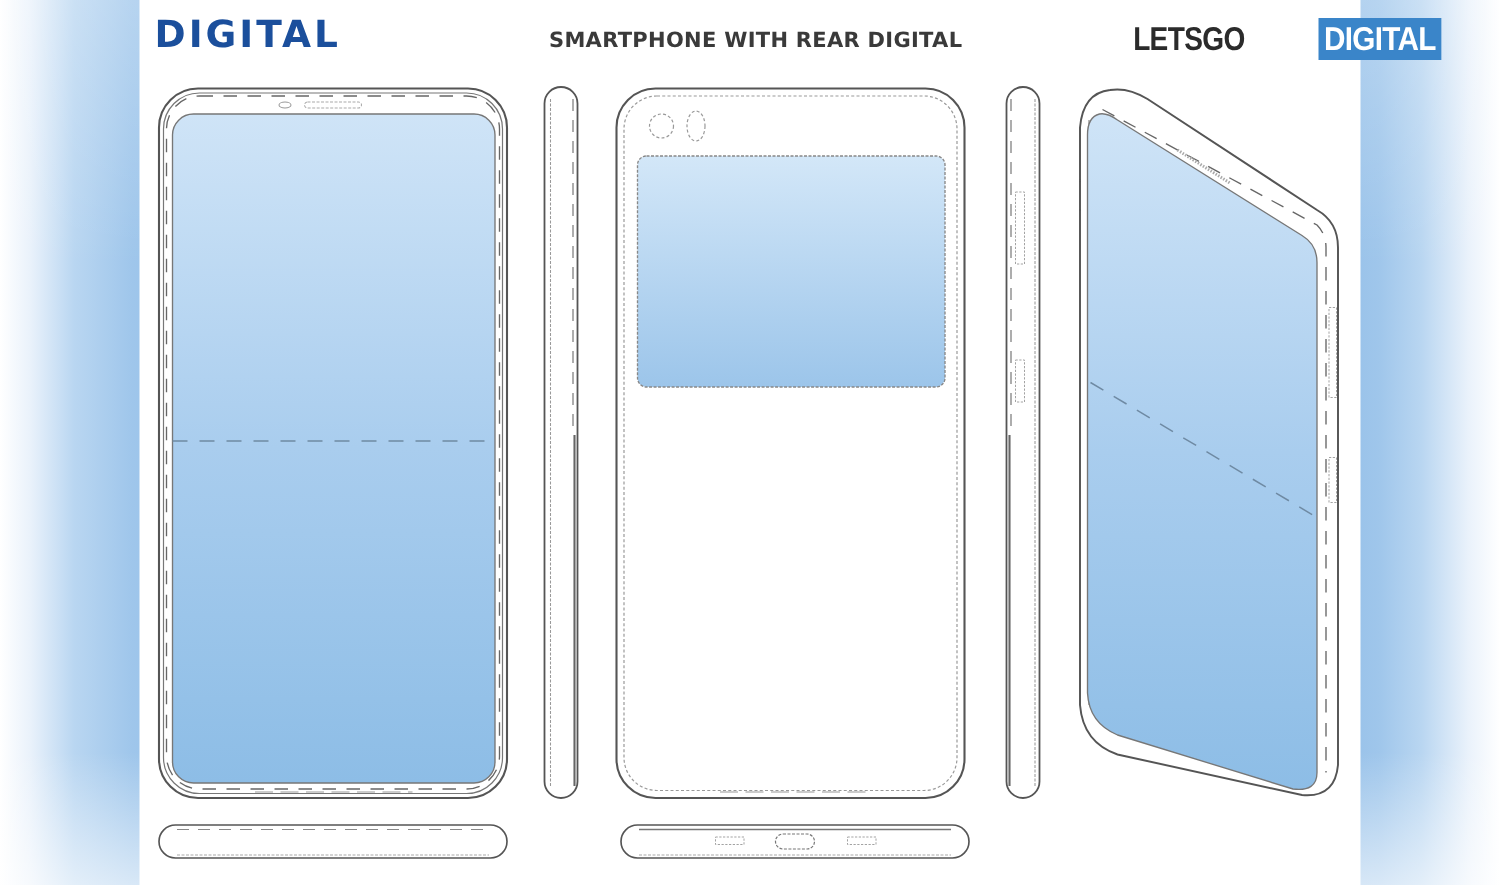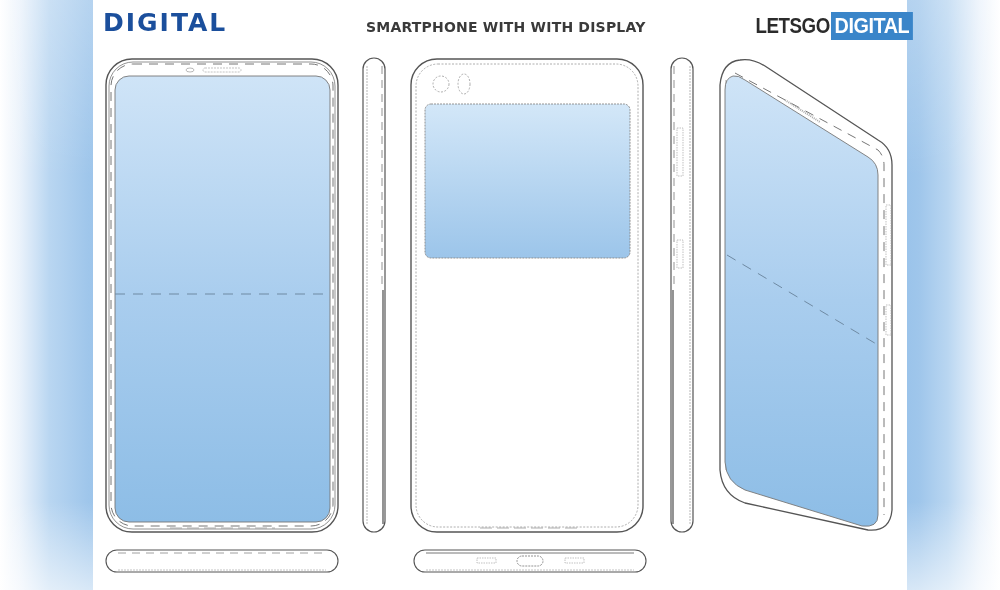--- a/index.html
+++ b/index.html
@@ -35,35 +35,35 @@
     font-family: "DejaVu Sans", sans-serif; font-weight: bold;
     font-size: 25px; letter-spacing: 2px; color: #1b4f9c;
   }
   .page-title {
     position: absolute; left: 366px; top: 19px;
     font-family: "DejaVu Sans", sans-serif; font-weight: bold;
     font-size: 14px; color: #3a3a3a; letter-spacing: 0.2px;
   }
   .brand-lgd {
     position: absolute; left: 742px; top: 12px; display: flex; align-items: stretch;
-    font-family: "Liberation Sans", sans-serif; font-weight: bold; font-size: 22px; letter-spacing: -0.5px;
+    font-family: "Liberation Sans", sans-serif; font-weight: bold; font-size: 22px; letter-spacing: -0.5px; gap: 48px;
   }
   .brand-lgd .lgd-a { color: #2b2b2b; padding-right: 2px; line-height: 28px; transform: scaleX(0.85); transform-origin: right; display:inline-block; }
   .brand-lgd .lgd-b { background: #3a85c9; color: #ffffff; padding: 0 4px; line-height: 28px; transform: scaleX(0.9); transform-origin: left; display:inline-block; }
   svg.drawing { position: absolute; left: 0; top: 0; }
 </style>
 </head>
 <body>
 
 <div class="side-blur side-left"></div>
 <div class="side-blur side-right"></div>
 <div class="canvas"></div>
 
 <div class="brand-samsung">DIGITAL</div>
-<div class="page-title">SMARTPHONE WITH WITH DISPLAY</div>
+<div class="page-title">SMARTPHONE WITH REAR DIGITAL</div>
 <div class="brand-lgd">
   <span class="lgd-a">LETSGO</span>
   <span class="lgd-b">DIGITAL</span>
 </div>
 
 <svg class="drawing" width="1000" height="590" viewBox="0 0 1000 590">
   <defs>
     <linearGradient id="scr" x1="0" y1="0" x2="0" y2="1">
       <stop offset="0" stop-color="#cfe4f7"></stop>
       <stop offset="0.5" stop-color="#a9cdee"></stop>

